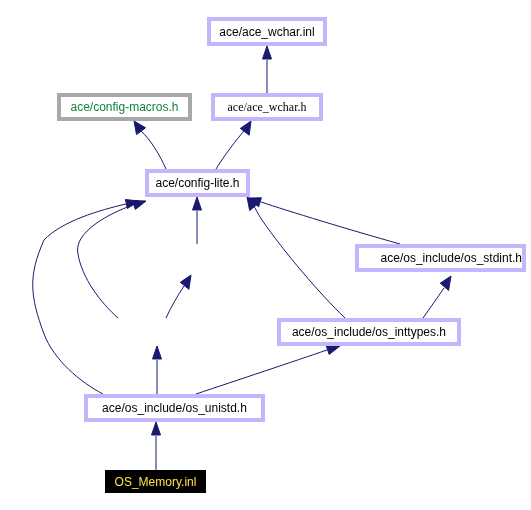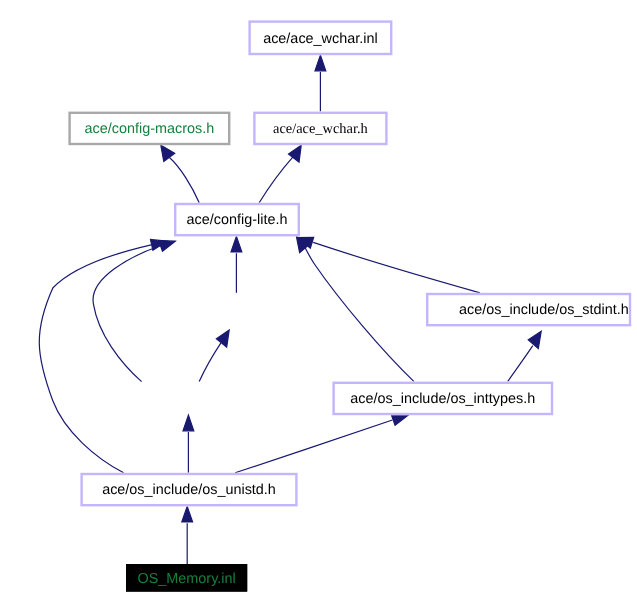--- a/index.html
+++ b/index.html
@@ -33,41 +33,41 @@
     stroke: #191970;
     stroke-width: 1;
   }
   .node-box {
     position: absolute;
     box-sizing: border-box;
     display: flex;
     align-items: center;
     justify-content: center;
     background: #ffffff;
-    border: 2px solid #c4b5fd;
+    border: 4px solid #c4b5fd;
     white-space: nowrap;
   }
   .node-label {
     font-size: 12px;
     line-height: 12px;
     color: #000000;
     letter-spacing: 0px;
   }
   .node-box.style-dim {
     border-color: #a8a8a8;
   }
   .node-box.style-dim .node-label {
     color: #15803d;
   }
   .node-box.style-current {
     background: #000000;
     border-color: #000000;
   }
   .node-box.style-current .node-label {
-    color: #15803d;
+    color: #fde047;
   }
 </style>
 </head>
 <body>
 
 <div id="graph-root">
 
   <svg id="graph-svg" viewBox="0 0 531 510" xmlns="http://www.w3.org/2000/svg">
 
     <g>
@@ -156,21 +156,21 @@
 
   <div class="node-box style-normal" style="left:355px; top:244px; width:171px; height:28px;justify-content:flex-end;">
     <span class="node-label">ace/os_include/os_stdint.h</span>
   </div>
 
 
   <div class="node-box style-normal" style="left:277px; top:318px; width:184px; height:28px;">
     <span class="node-label">ace/os_include/os_inttypes.h</span>
   </div>
 
-  <div class="node-box style-normal" style="left:67px; top:394px; width:181px; height:28px;">
+  <div class="node-box style-normal" style="left:84px; top:394px; width:181px; height:28px;">
     <span class="node-label">ace/os_include/os_unistd.h</span>
   </div>
 
   <div class="node-box style-current" style="left:105px; top:470px; width:101px; height:23px;">
     <span class="node-label">OS_Memory.inl</span>
   </div>
 
 </div>
 
 </body></html>

